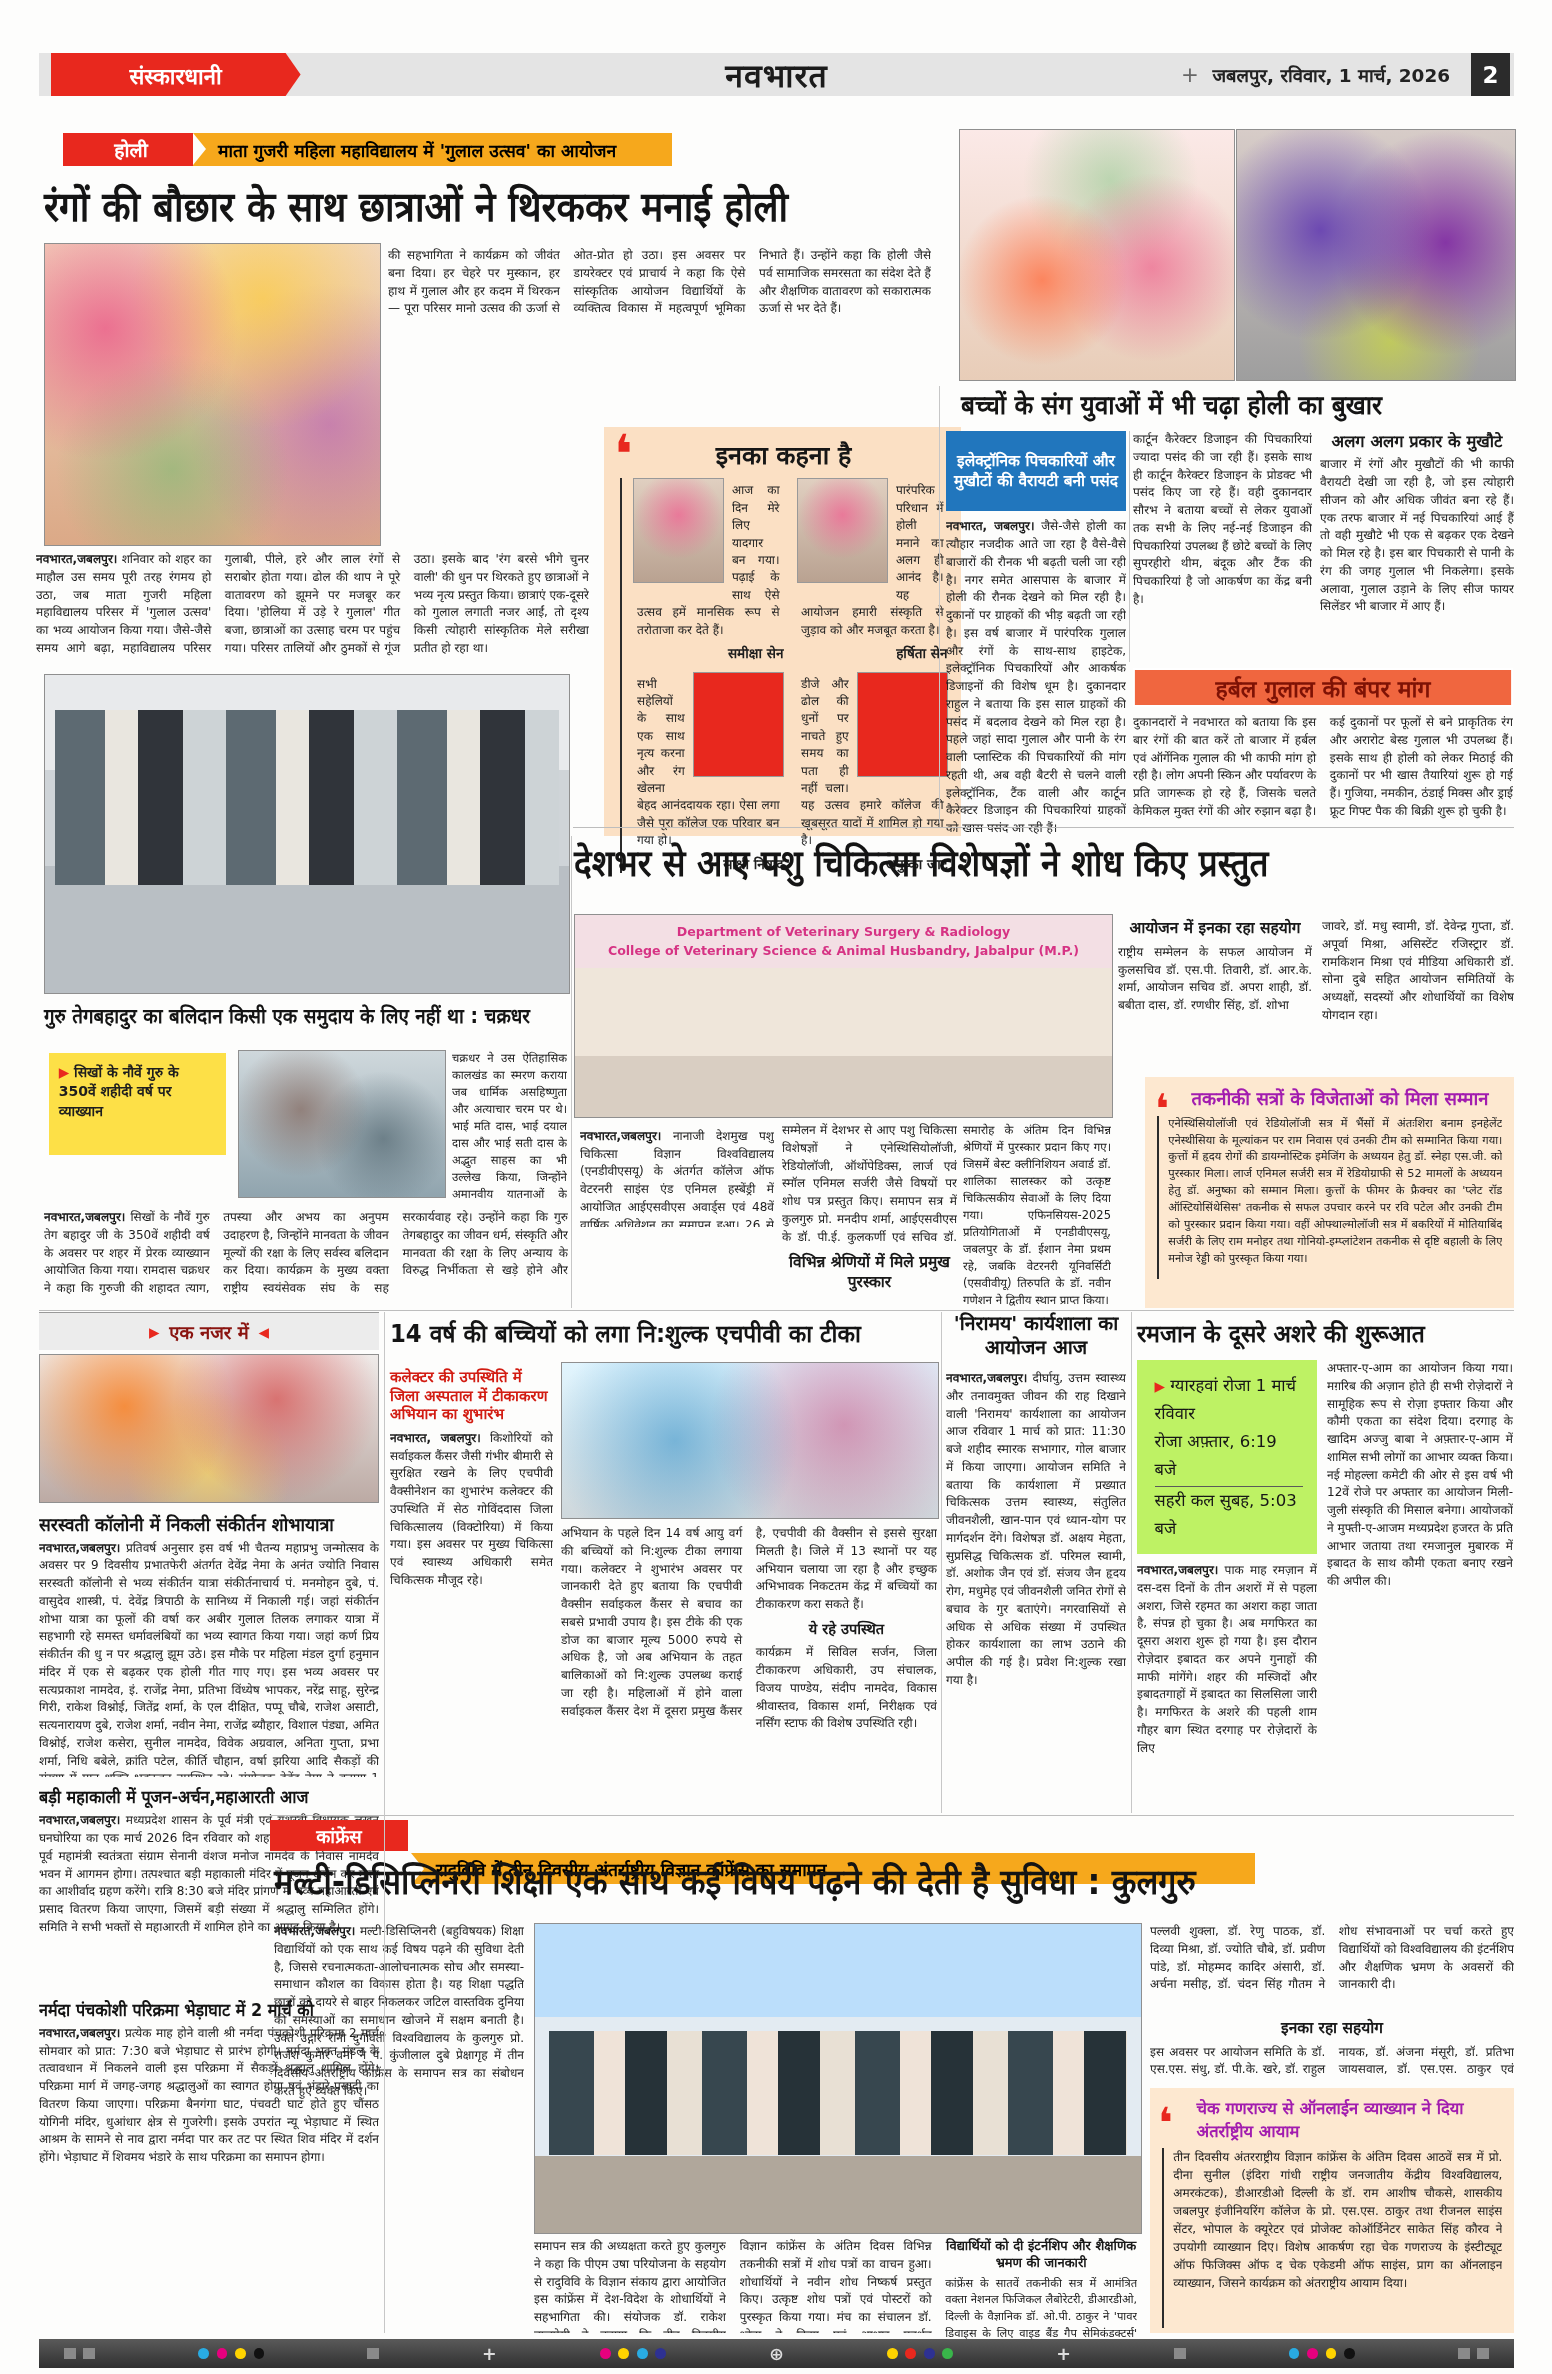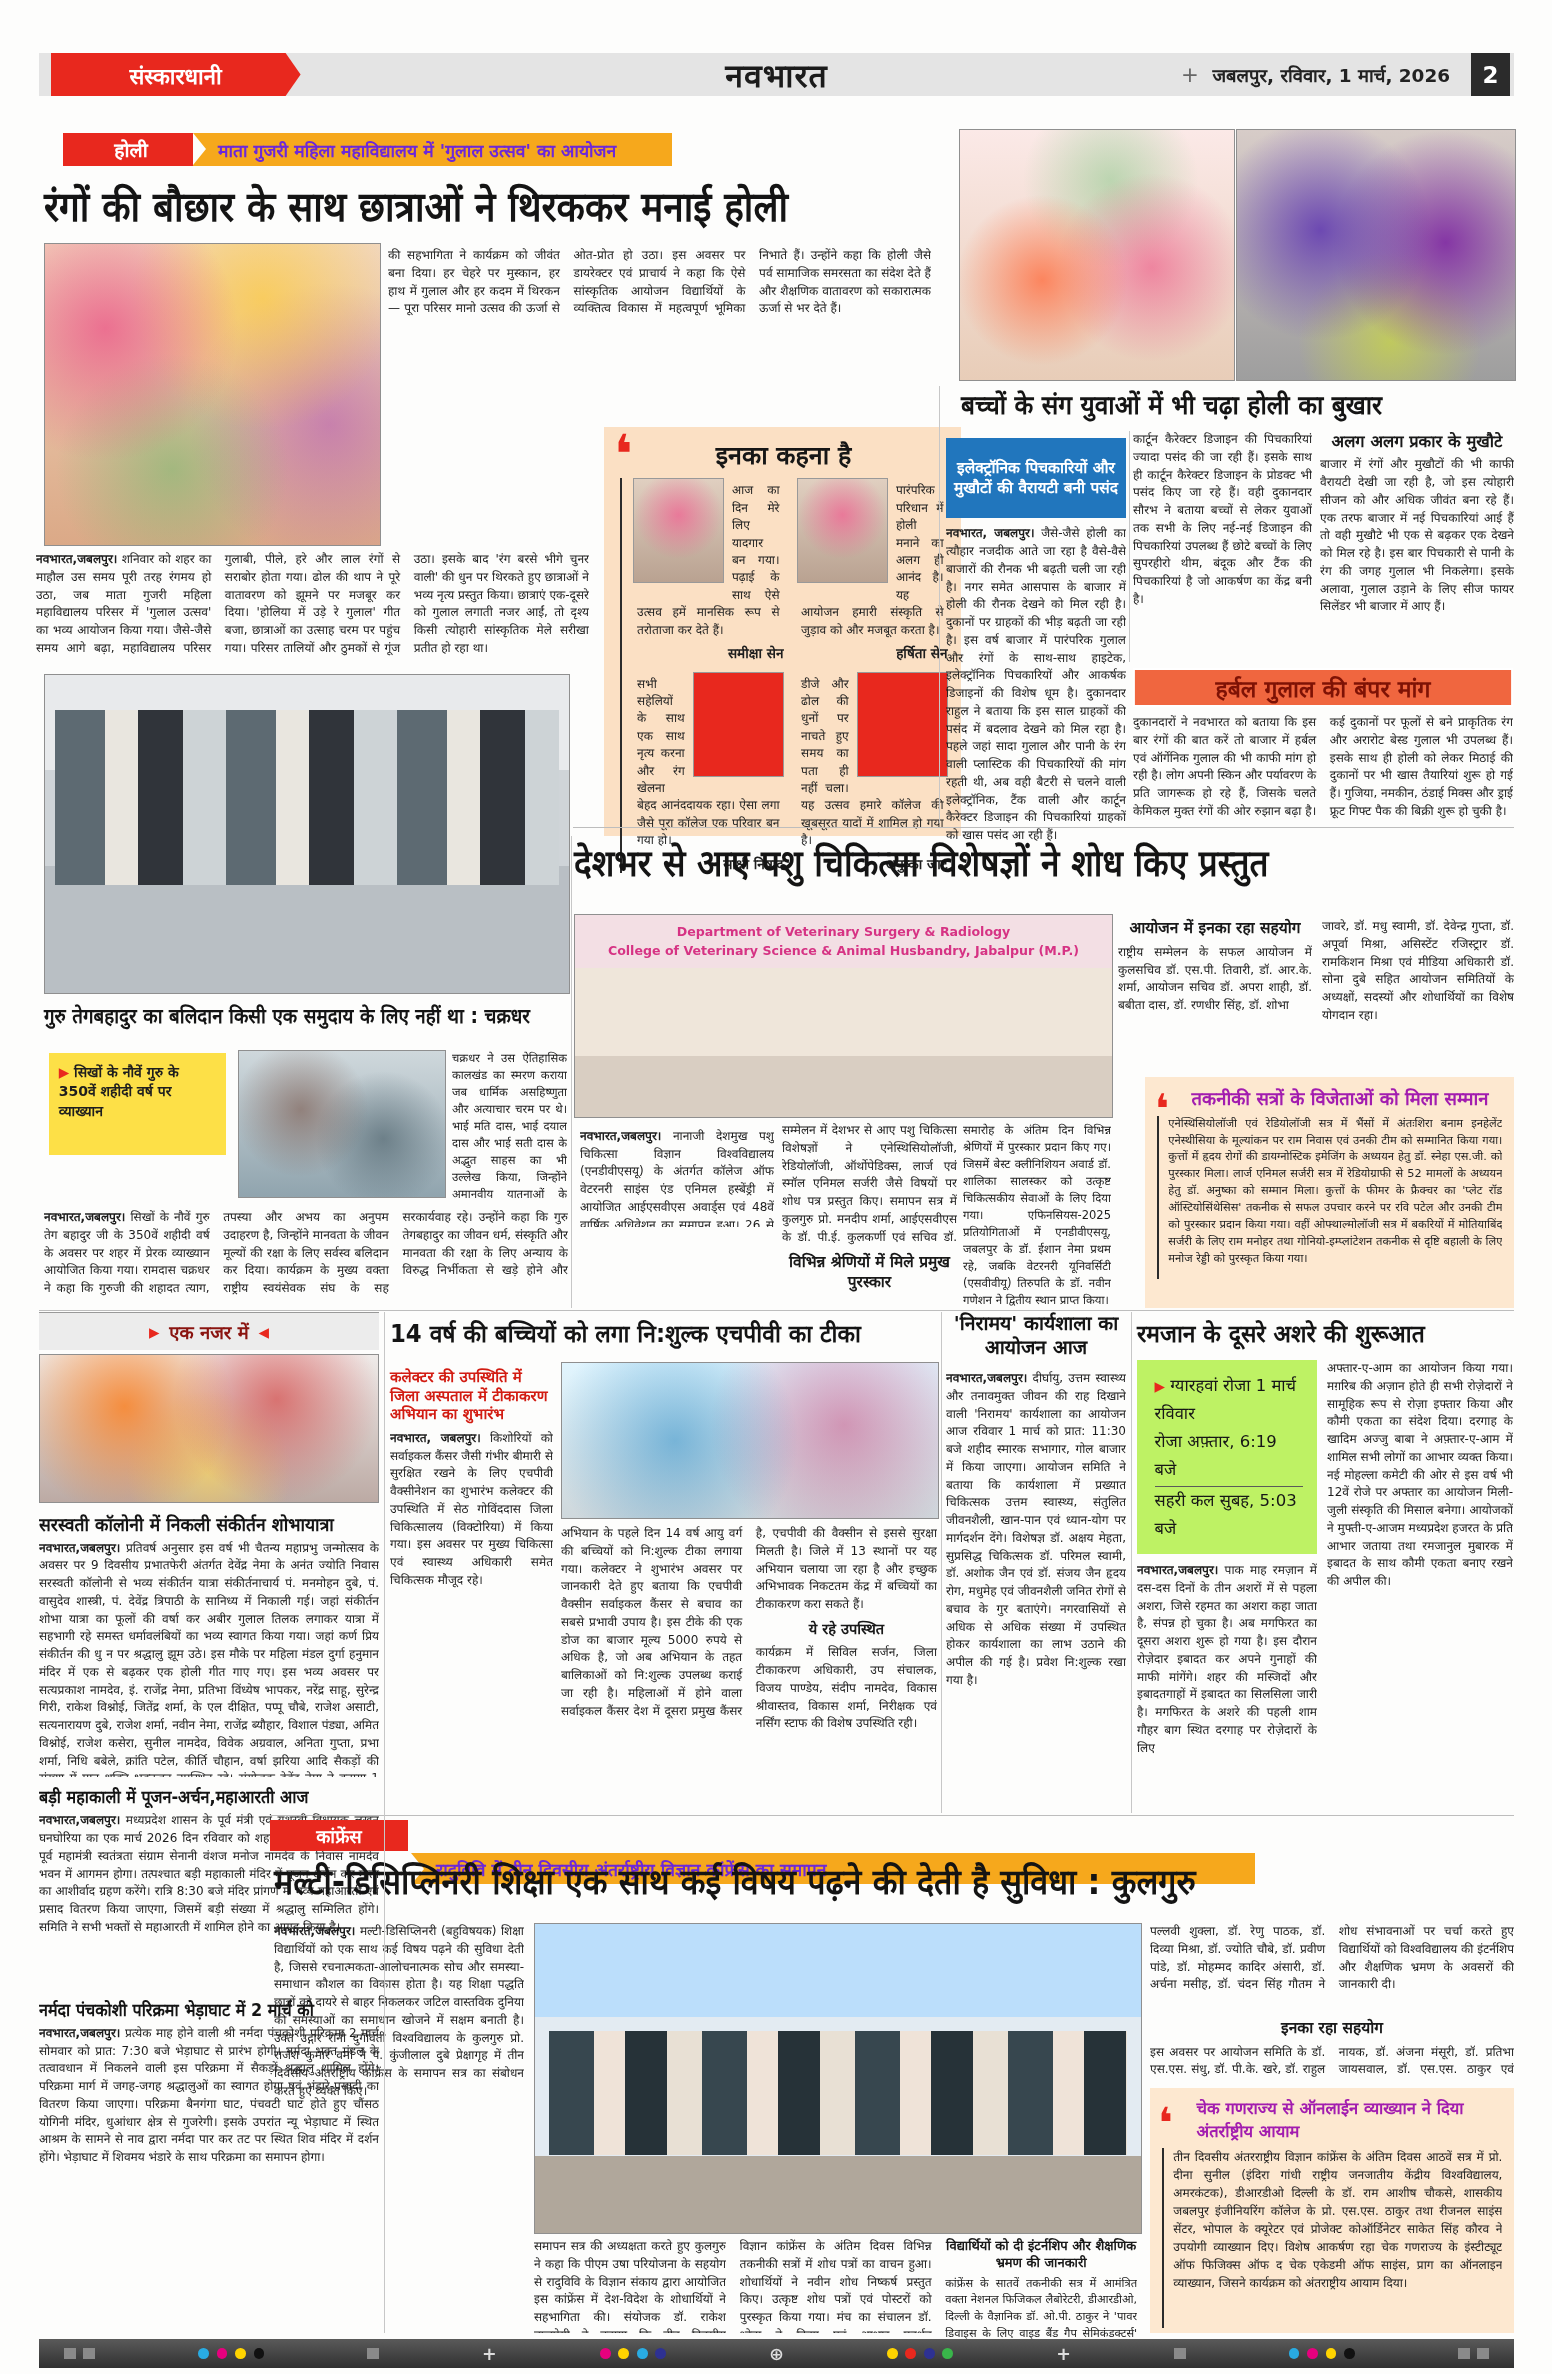--- a/index.html
+++ b/index.html
@@ -11,24 +11,24 @@
   .edition{position:absolute;left:11.6px;top:0;width:250px;height:43px;background:#e8281e;color:#fff;
            font-weight:800;font-size:22px;display:flex;align-items:center;justify-content:center;
            clip-path:polygon(0 0,94% 0,100% 50%,94% 100%,0 100%);}
   .masthead{position:absolute;left:0;right:0;text-align:center;font-weight:800;font-size:32px;color:#1b1b1b;letter-spacing:1px;}
   .hdr-right{position:absolute;right:64px;display:flex;align-items:center;gap:13.6px;font-weight:700;font-size:18.4px;color:#222;}
   .regmark{color:#666;font-size:21.3px;font-weight:400;}
   .pagenum{position:absolute;right:3.9px;top:0;width:39px;height:43px;background:#2b2b2b;color:#fff;
            font-weight:800;font-size:23px;display:flex;align-items:center;justify-content:center;}
   
   .kick-label{background:#e8281e;color:#fff;font-weight:800;display:flex;align-items:center;justify-content:center;}
-  .kick-strip{background:#f6a81c;color:#6d28d9;font-weight:800;display:flex;align-items:center;padding-left:25px;position:relative;}
+  .kick-strip{background:#f6a81c;color:#000000;font-weight:800;display:flex;align-items:center;padding-left:25px;position:relative;}
   .kick-strip::before{content:"";position:absolute;left:0;top:0;border-top:16.5px solid transparent;border-bottom:16.5px solid transparent;border-left:13.6px solid #fdfdfc;}
   .hl{font-weight:800;color:#141414;white-space:nowrap;transform-origin:left center;}
-  .bluebox{background:#2176bd;color:#fff;font-weight:800;text-align:center;display:flex;align-items:center;justify-content:center;padding:5.8px 7.8px;line-height:1.3;margin-top:7px;}
+  .bluebox{background:#2176bd;color:#fff;font-weight:800;text-align:center;display:flex;align-items:center;justify-content:center;padding:5.8px 7.8px;line-height:1.3;}
   .peach{background:#fde047;}
   .col{font-size:12px;line-height:1.48;text-align:justify;color:#1d1d1d;overflow:hidden;}
   .col p{margin:0 0 5.8px 0;}
   .dl{font-weight:800;}
   .subhead-red{color:#d21c12;font-weight:800;text-align:center;font-size:16.5px;line-height:1.25;margin:5.8px 0;}
   .subhead-dark{font-weight:800;text-align:center;font-size:14px;line-height:1.3;margin:5.8px 0;color:#191919;}
   .qglyph{color:#e8281e;font-weight:800;}
   .vline{background:#c7c7c7;width:1px;}
   .hline{background:#bdbdbd;height:1px;}
   

